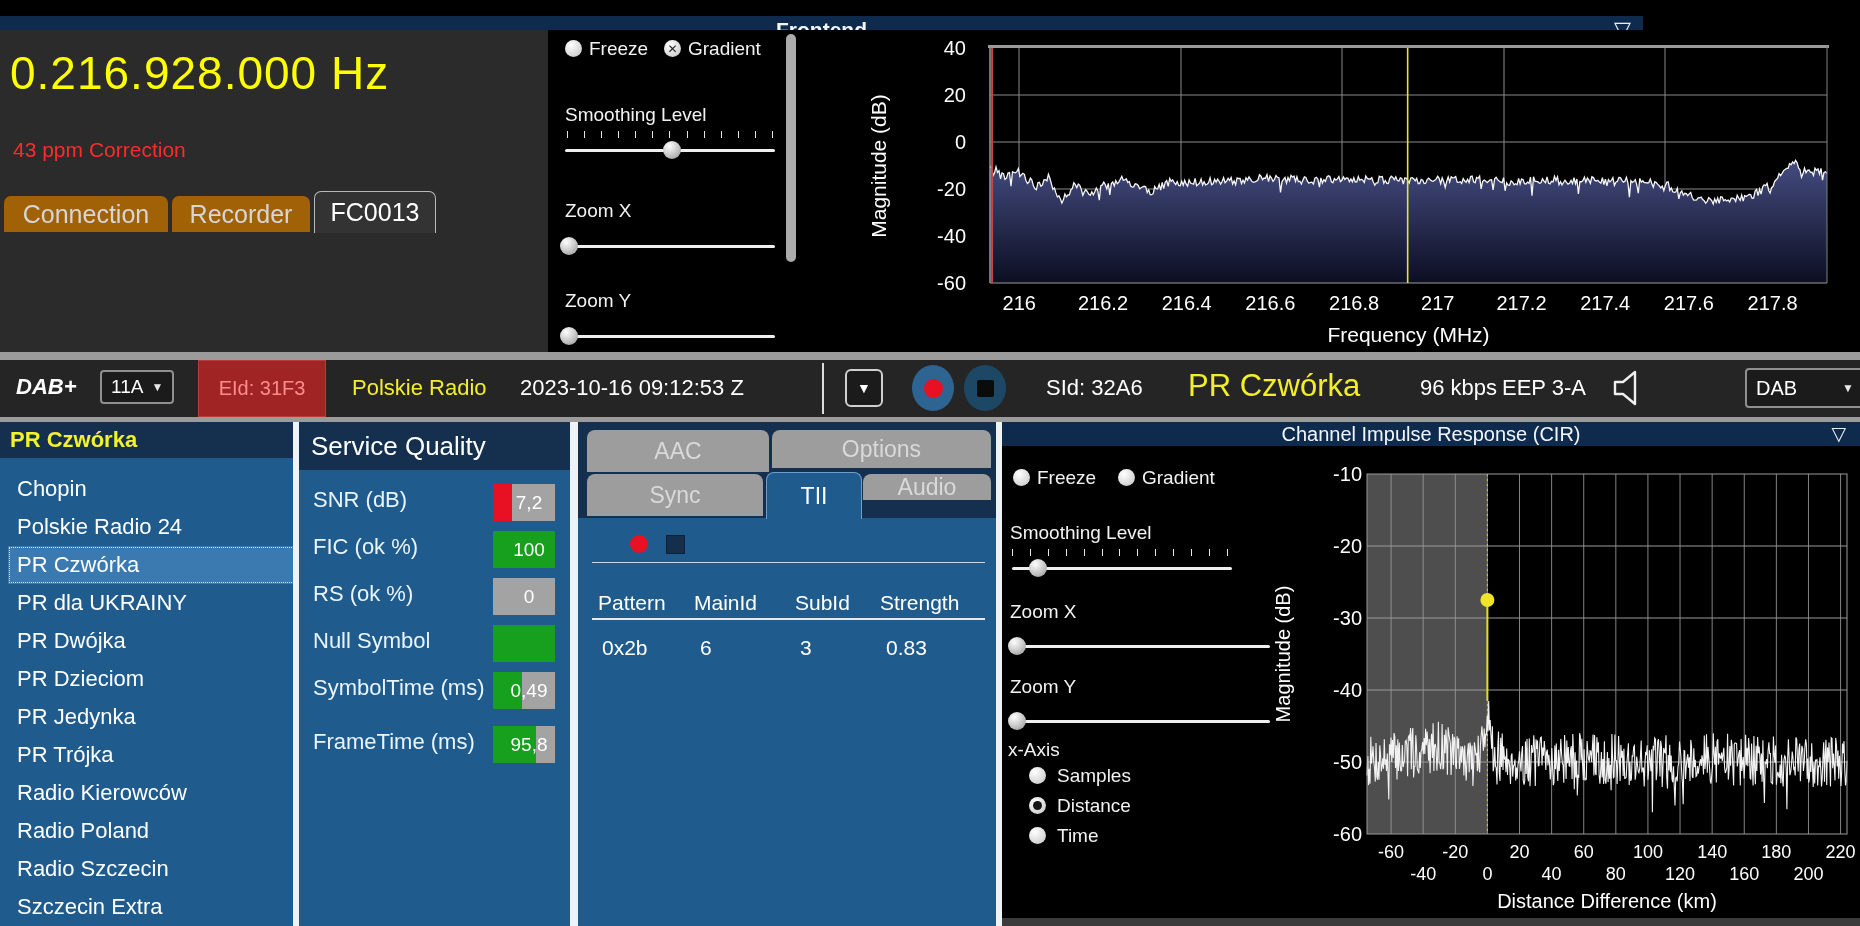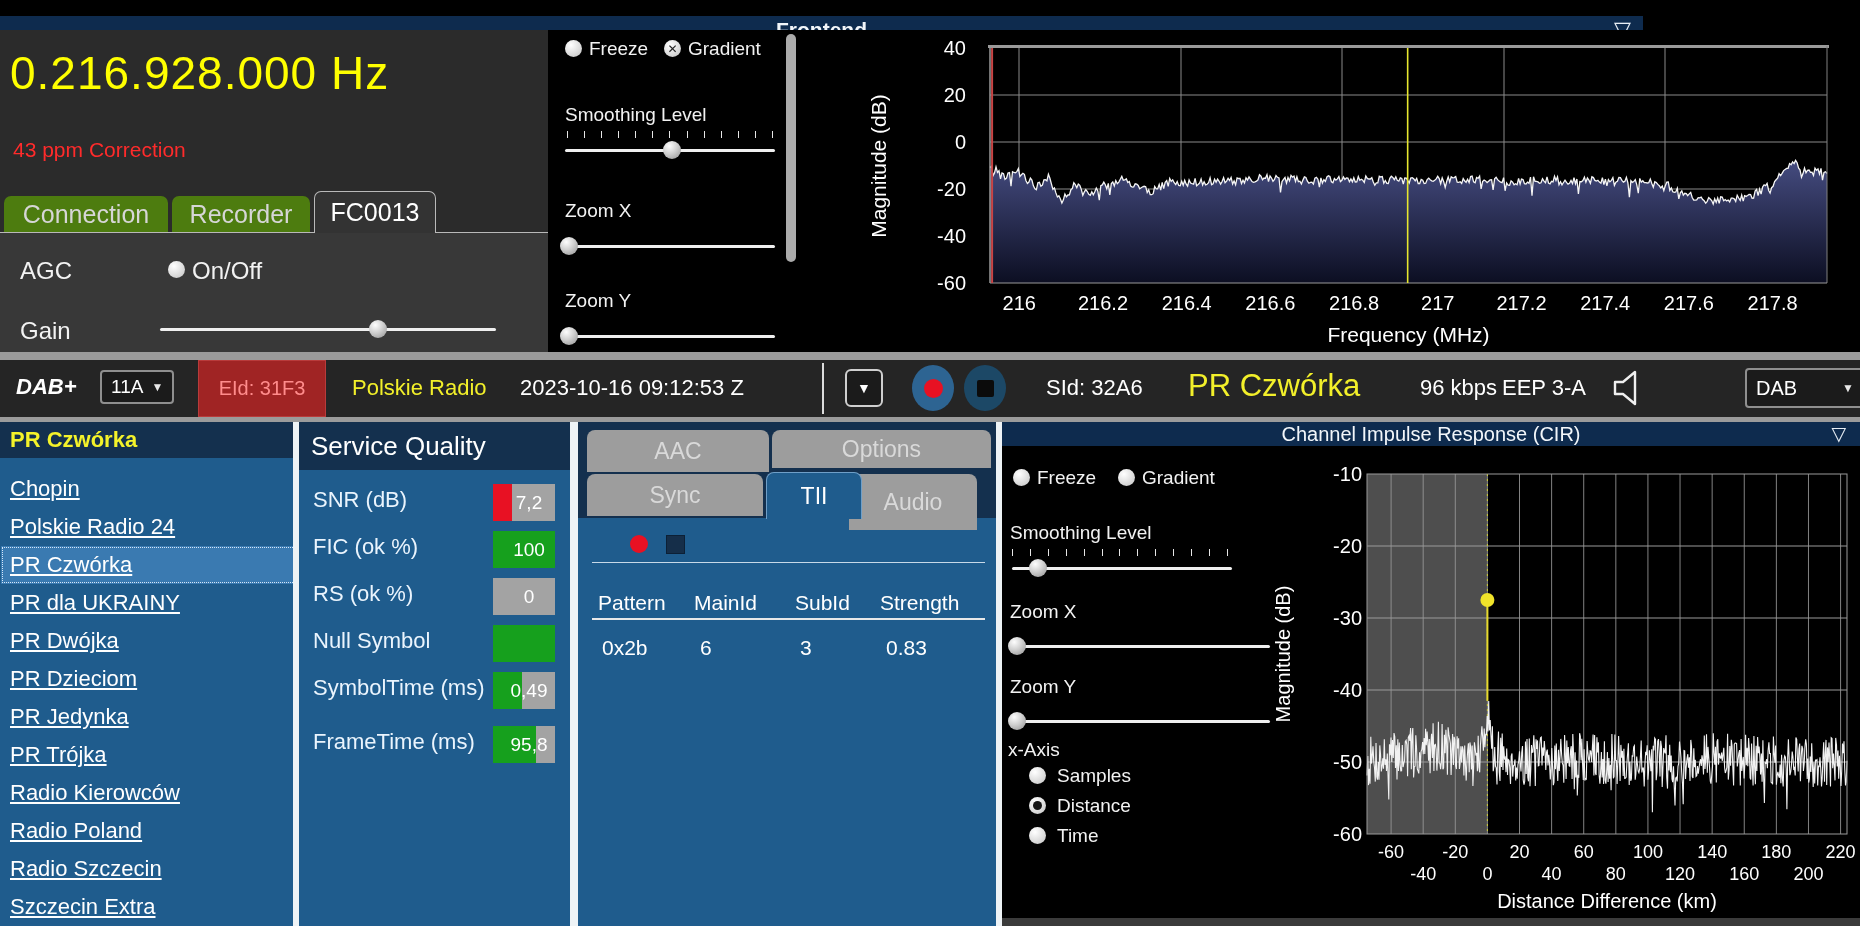--- a/index.html
+++ b/index.html
@@ -17,21 +17,21 @@
   .radio.checked::after{content:"";width:9px;height:9px;border-radius:50%;background:#151515;}
   .radio.xmark::after{content:"\2715";color:#222;font-size:12px;font-weight:bold;line-height:1;}
   
   .slider{position:absolute;height:20px;}
   .slider .track{position:absolute;left:0;right:0;top:9px;height:3px;background:#efefef;border-radius:2px;}
   .slider .handle{position:absolute;top:1px;width:18px;height:18px;border-radius:50%;
                   background:radial-gradient(circle at 35% 28%,#fdfdfd 0%,#cfcfcf 45%,#8f8f8f 100%);}
   .ticks{position:absolute;display:flex;justify-content:space-between;height:8px;}
   .ticks span{width:1px;height:7px;background:#e6e6e6;display:block;}
   
-  .gtab{position:absolute;background:#4d7c0f;color:#d6d6d6;border-radius:7px 7px 0 0;
+  .gtab{position:absolute;background:#a16207;color:#d6d6d6;border-radius:7px 7px 0 0;
         display:flex;align-items:center;justify-content:center;font-size:25px;}
   .gtab.active{background:#333333;color:#ffffff;border:1px solid #b9b9b9;border-bottom:none;z-index:3;}
   
   .btab{position:absolute;background:#9d9d9d;color:#d9d9d9;border-radius:8px 8px 0 0;
         display:flex;align-items:center;justify-content:center;font-size:23px;}
   .btab.active{background:#1f5c8d;color:#ffffff;border:1px solid #6f9fc8;border-bottom:none;z-index:3;}
   
   .combo{display:flex;align-items:center;justify-content:space-between;gap:8px;padding:0 9px;
          border:2px solid #8f8f8f;border-radius:4px;background:#1b1b1b;color:#fff;font-size:19px;}
   .combo .arrow{font-size:12px;color:#e8e8e8;}
@@ -67,30 +67,20 @@
     <div class="gtab" style="left:4px;top:166px;width:164px;height:36px;">
         <span>Connection</span>
       </div>
     <div class="gtab" style="left:172px;top:166px;width:138px;height:36px;">
         <span>Recorder</span>
       </div>
     <div class="gtab active" style="left:314px;top:161px;width:120px;height:41px;">
         <span>FC0013</span>
       </div>
 
-    <div class="abs" style="left:0;top:202px;width:548px;height:120px;background:#383838;border-top:1px solid #b9b9b9;">
-      <div class="abs label24" style="left:20px;top:24px;">AGC</div>
-      <span class="radio abs" style="left:168px;top:28px;"></span>
-      <div class="abs label24" style="left:192px;top:24px;">On/Off</div>
-      <div class="abs label24" style="left:20px;top:84px;">Gain</div>
-      <div class="slider" style="left:160px;top:86px;width:336px;">
-        <div class="track"></div>
-        <div class="handle" style="left: calc(65% - 9px);"></div>
-      </div>
-    </div>
   </div>
 
   <div class="abs" style="left:548px;top:30px;width:1312px;height:322px;background:#000;">
     <span class="radio abs" style="left:17px;top:10px;"></span>
     <div class="abs label19" style="left:41px;top:8px;">Freeze</div>
     <span class="radio xmark abs" style="left:116px;top:10px;"></span>
     <div class="abs label19" style="left:140px;top:8px;">Gradient</div>
 
     <div class="abs label19" style="left:17px;top:74px;">Smoothing Level</div>
     <div class="ticks" style="left:19px;top:101px;width:206px;">
@@ -203,21 +193,21 @@
       <span>DAB</span>
       <span class="arrow">▼</span>
     </div>
   </div>
   <div class="abs" style="left:0;top:417px;width:1860px;height:5px;background:#9b9b9b;"></div>
 
   <div class="abs blue" style="left:0;top:422px;width:293px;height:504px;">
     <div class="navy abs" style="left:0;top:0;width:293px;height:36px;display:flex;align-items:center;">
       <span style="margin-left:10px;font-size:22px;font-weight:bold;color:#f4f22a;">PR Czwórka</span>
     </div>
-    <div class="abs" style="left:1px;top:48px;width:343px;text-decoration:underline;" id="service-list">
+    <div class="abs" style="left:8px;top:48px;width:343px;" id="service-list">
         <div class="list-item">Chopin</div>
         <div class="list-item">Polskie Radio 24</div>
         <div class="list-item selected">PR Czwórka</div>
         <div class="list-item">PR dla UKRAINY</div>
         <div class="list-item">PR Dwójka</div>
         <div class="list-item">PR Dzieciom</div>
         <div class="list-item">PR Jedynka</div>
         <div class="list-item">PR Trójka</div>
         <div class="list-item">Radio Kierowców</div>
         <div class="list-item">Radio Poland</div>
@@ -288,21 +278,21 @@
       </div>
     <div class="btab" style="left:194px;top:8px;width:219px;height:38px;">
         <span>Options</span>
       </div>
     <div class="btab" style="left:9px;top:52px;width:176px;height:42px;">
         <span>Sync</span>
       </div>
     <div class="btab active" style="left:188px;top:50px;width:94px;height:46px;">
         <span>TII</span>
       </div>
-    <div class="btab" style="left:271px;top:52px;width:128px;height:56px;">
+    <div class="btab" style="left:285px;top:52px;width:128px;height:26px;">
         <span>Audio</span>
       </div>
 
     <span class="abs" style="left:52px;top:113px;width:18px;height:18px;border-radius:50%;background:#e81123;"></span>
     <span class="abs" style="left:88px;top:113px;width:17px;height:17px;background:#152e49;border:1px solid #0c2036;"></span>
     <div class="abs" style="left:14px;top:140px;width:393px;height:1px;background:#c7d9e8;"></div>
 
     <div id="tii-table">
         <span class="abs" style="left: 20px; top: 169px; font-size: 21px; color: rgb(255, 255, 255);">Pattern</span>
         <span class="abs" style="left: 116px; top: 169px; font-size: 21px; color: rgb(255, 255, 255);">MainId</span>

